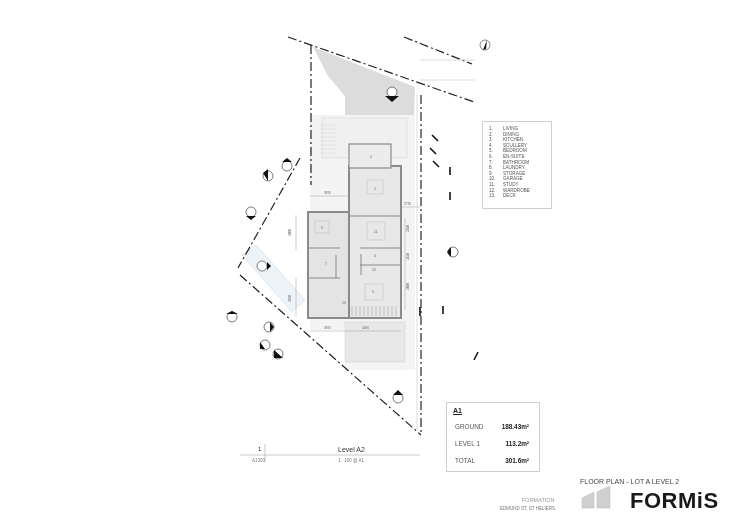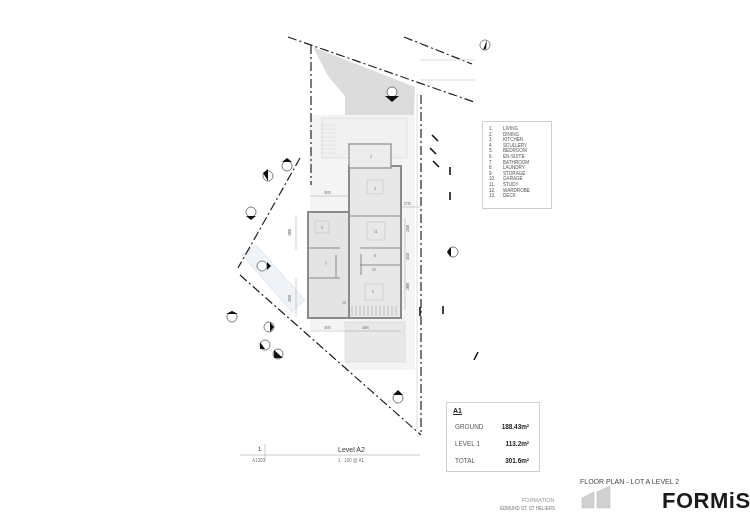--- a/index.html
+++ b/index.html
@@ -11,21 +11,21 @@
   .legend li .n{width:14px;}
   .area{position:absolute;left:446px;top:402px;width:92px;height:68px;border:1px solid #cfcfcf;background:#fff;}
   .area .ttl{position:absolute;left:6px;top:4px;font-size:7px;font-weight:bold;text-decoration:underline;color:#222;}
   .area .row{position:absolute;left:8px;font-size:6.4px;color:#555;width:78px;}
   .area .row .v{position:absolute;right:4px;top:0;color:#222;font-weight:bold;}
   .level-title{position:absolute;left:338px;top:446px;font-size:7px;color:#333;}
   .level-scale{position:absolute;left:338px;top:458px;font-size:4.5px;color:#777;}
   .sheet-num{position:absolute;left:258px;top:446px;font-size:6px;color:#333;}
   .sheet-ref{position:absolute;left:252px;top:458px;font-size:4.5px;color:#777;}
   .fp-title{position:absolute;left:580px;top:478px;font-size:7px;color:#444;}
-  .brand{position:absolute;left:630px;top:488px;font-size:22px;font-weight:bold;color:#1a1a1a;letter-spacing:0.5px;margin-left:32px;}
+  .brand{position:absolute;left:630px;top:488px;font-size:22px;font-weight:bold;color:#1a1a1a;letter-spacing:0.5px;}
   .proj1{position:absolute;left:522px;top:497px;font-size:5.5px;color:#999;}
   .proj2{position:absolute;left:500px;top:506px;font-size:4.5px;color:#777;}
   .room-tag{font-size:3.5px;fill:#666;font-family:"Liberation Sans",sans-serif;}
   .dim{font-size:3.2px;fill:#666;font-family:"Liberation Sans",sans-serif;}
 </style>
 </head>
 <body>
 
 <svg id="plan" width="750" height="530" viewBox="0 0 750 530" xmlns="http://www.w3.org/2000/svg">
 

